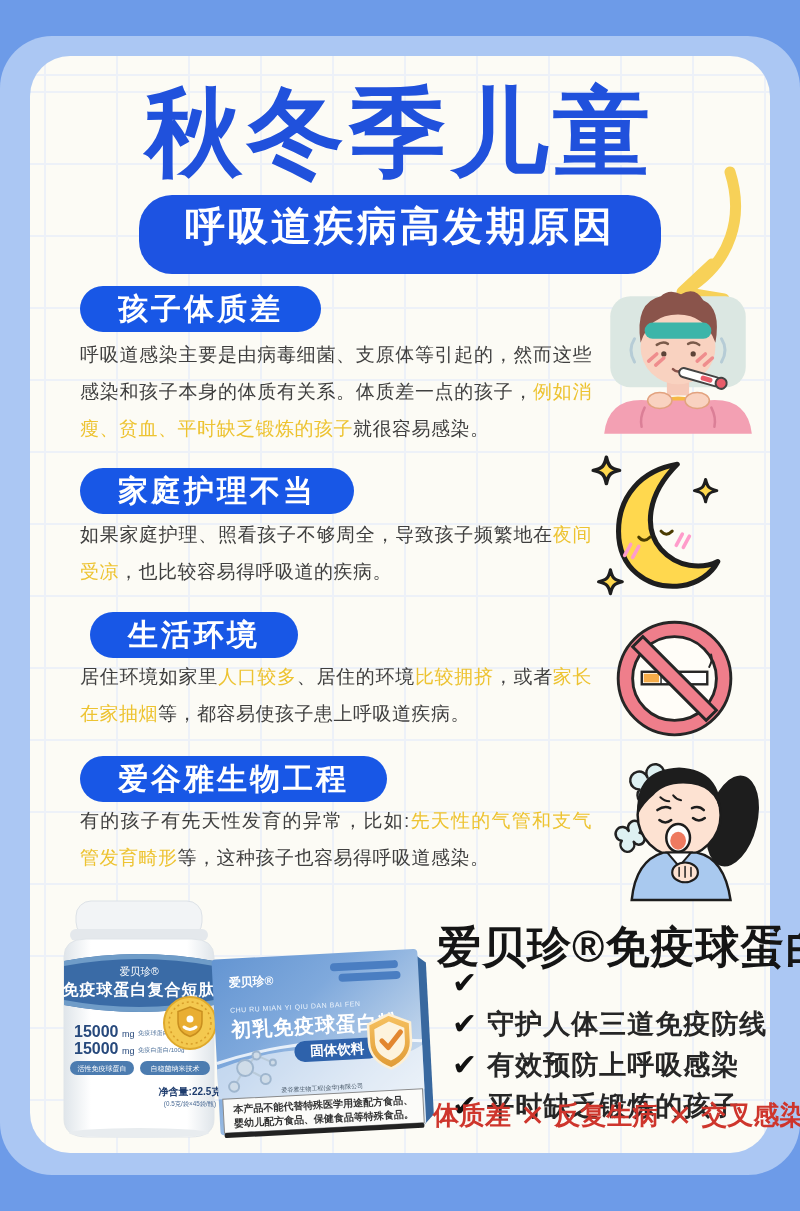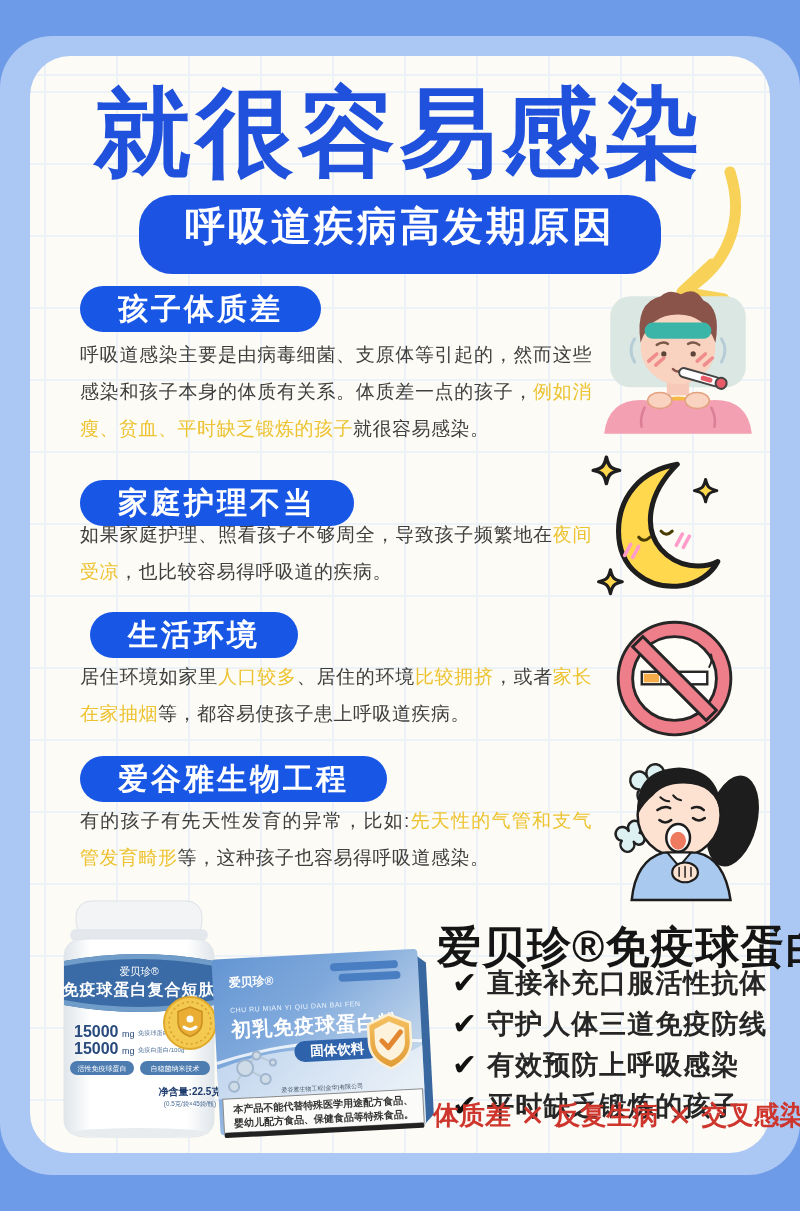--- a/index.html
+++ b/index.html
@@ -57,21 +57,21 @@
   }
   .warn-row .cross{font-size:30px;font-weight:900;}
   svg text{font-family:"Liberation Sans","DejaVu Sans",sans-serif;}
 </style>
 </head>
 <body>
 
 <div class="frame-mid"></div>
 <div class="frame-paper"></div>
 
-<div class="abs main-title">就很容易感染</div>
+<div class="abs main-title">秋冬季儿童</div>
 <div class="abs subtitle-pill">呼吸道疾病高发期原因</div>
 
 <svg class="abs" style="left:664px;top:164px;width:92px;height:148px" viewBox="0 0 92 148">
   <path d="M66,8 C80,52 68,98 22,126" stroke="#f7d158" stroke-width="11" fill="none" stroke-linecap="round"></path>
   <path d="M48,100 L18,128 L60,135" stroke="#f7d158" stroke-width="11" fill="none" stroke-linecap="round" stroke-linejoin="round"></path>
 </svg>
 
 <div class="abs sec-pill" style="left:80px;top:286px">孩子体质差</div>
 <p class="abs sec-text" style="left:80px;top:336px;width:512px"><span>呼吸道感染主要是由病毒细菌、支原体等引起的，然而这些感染和孩子本身的体质有关系。体质差一点的孩子，</span><span class="hl">例如消瘦、贫血、平时缺乏锻炼的孩子</span><span>就很容易感染。</span></p>
 
@@ -100,21 +100,21 @@
     <rect x="112" y="89" width="12" height="5" rx="2.5" fill="#e85c6a"></rect>
     <circle cx="133" cy="91.5" r="5.5" fill="#e85c6a" stroke="#444" stroke-width="2"></circle>
   </g>
   <path d="M16,152 Q20,114 62,119 L116,119 Q158,114 162,152 Z" fill="#f3a0b3"></path>
   <path d="M56,126 q-5,10 -3,19" stroke="#db7f97" stroke-width="2.5" fill="none" stroke-linecap="round"></path>
   <path d="M122,126 q5,10 3,19" stroke="#db7f97" stroke-width="2.5" fill="none" stroke-linecap="round"></path>
   <ellipse cx="71" cy="119" rx="12" ry="8" fill="#f9d2c0" stroke="#e2a27f" stroke-width="1.5"></ellipse>
   <ellipse cx="108" cy="119" rx="12" ry="8" fill="#f9d2c0" stroke="#e2a27f" stroke-width="1.5"></ellipse>
 </svg>
 
-<div class="abs sec-pill" style="left:80px;top:480px">家庭护理不当</div>
+<div class="abs sec-pill" style="left:80px;top:468px">家庭护理不当</div>
 <p class="abs sec-text" style="left:80px;top:516px;width:512px"><span>如果家庭护理、照看孩子不够周全，导致孩子频繁地在</span><span class="hl">夜间受凉</span><span>，也比较容易得呼吸道的疾病。</span></p>
 
 <svg class="abs" style="left:580px;top:440px;width:152px;height:162px" viewBox="0 0 150 160">
   <path d="M96,24 C60,30 38,56 38,90 C38,126 66,148 100,144 C116,142 130,132 136,120 C120,128 96,126 80,108 C64,90 64,56 96,24 Z" fill="#ffd84e" stroke="#1e1e1e" stroke-width="5" stroke-linejoin="round"></path>
   <path d="M58,96 q5,6 11,0" stroke="#4a3b00" stroke-width="3" fill="none" stroke-linecap="round"></path>
   <path d="M80,90 q5,6 11,0" stroke="#4a3b00" stroke-width="3" fill="none" stroke-linecap="round"></path>
   <g stroke="#ff9ccb" stroke-width="3.5" stroke-linecap="round">
     <path d="M44,114 l6,-11"></path>
       <path d="M52,116 l6,-11"></path>
     <path d="M95,104 l6,-11"></path>
@@ -249,21 +249,20 @@
     <text x="112" y="178" text-anchor="middle" font-size="10" font-weight="bold" fill="#333333">婴幼儿配方食品、保健食品等特殊食品。</text>
     <rect x="12" y="184" width="200" height="5" rx="2" fill="#222222"></rect>
   </g>
 </svg>
 
 <div class="abs product-name" style="left:437px;top:918px;width:330px">爱贝珍®免疫球蛋白粉</div>
 
 <div class="abs" style="left:452px;top:962px">
   <div class="benefit">
       <span class="check">✔</span>
-      <span>直接补充口服活性抗体</span>
     </div>
   <div class="benefit">
       <span class="check">✔</span>
       <span>守护人体三道免疫防线</span>
     </div>
   <div class="benefit">
       <span class="check">✔</span>
       <span>有效预防上呼吸感染</span>
     </div>
   <div class="benefit">

